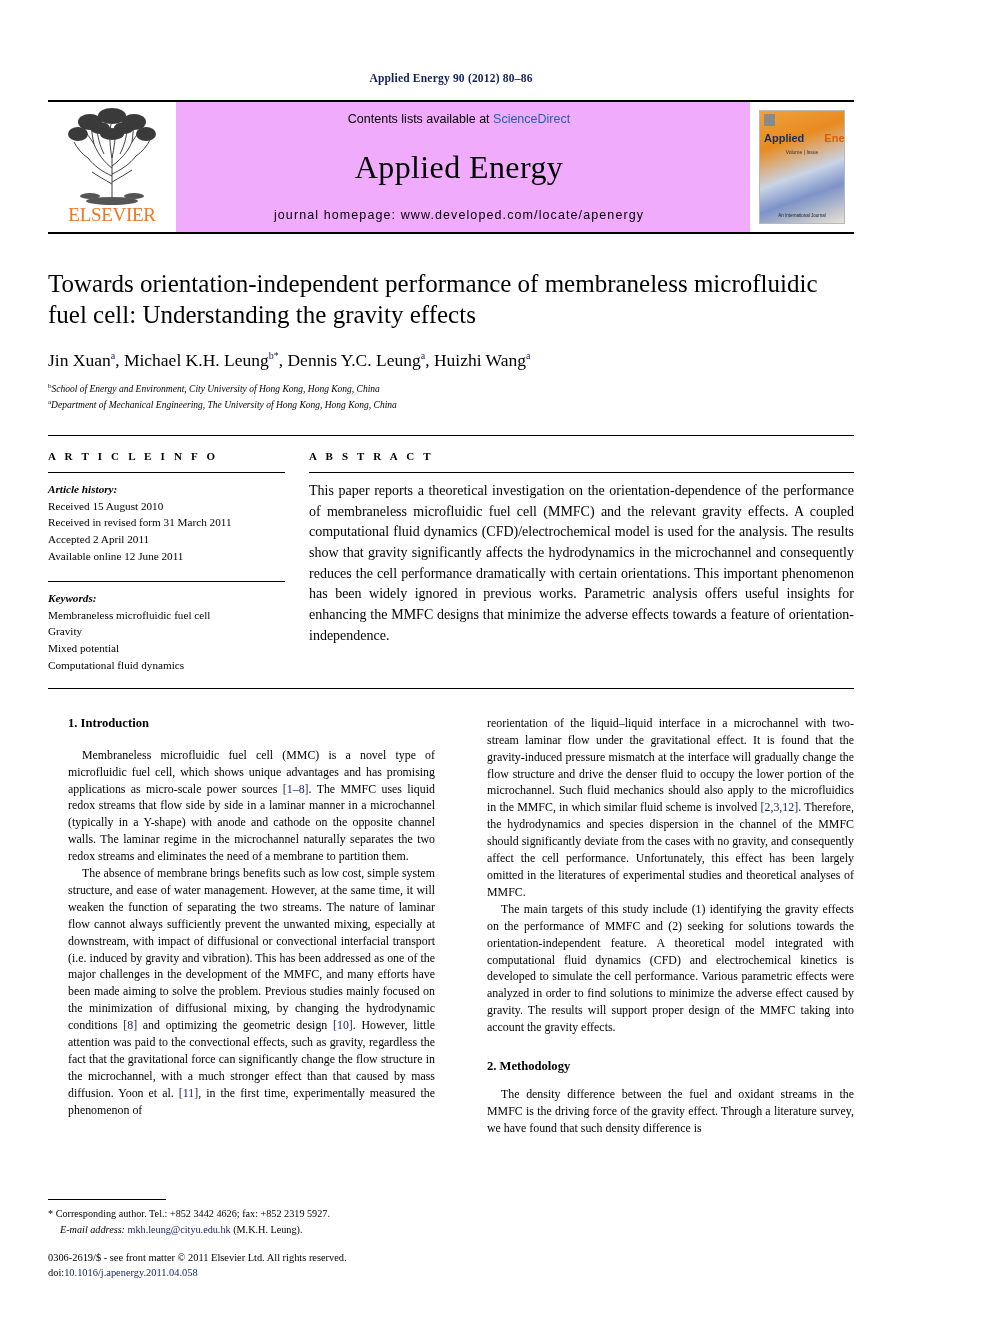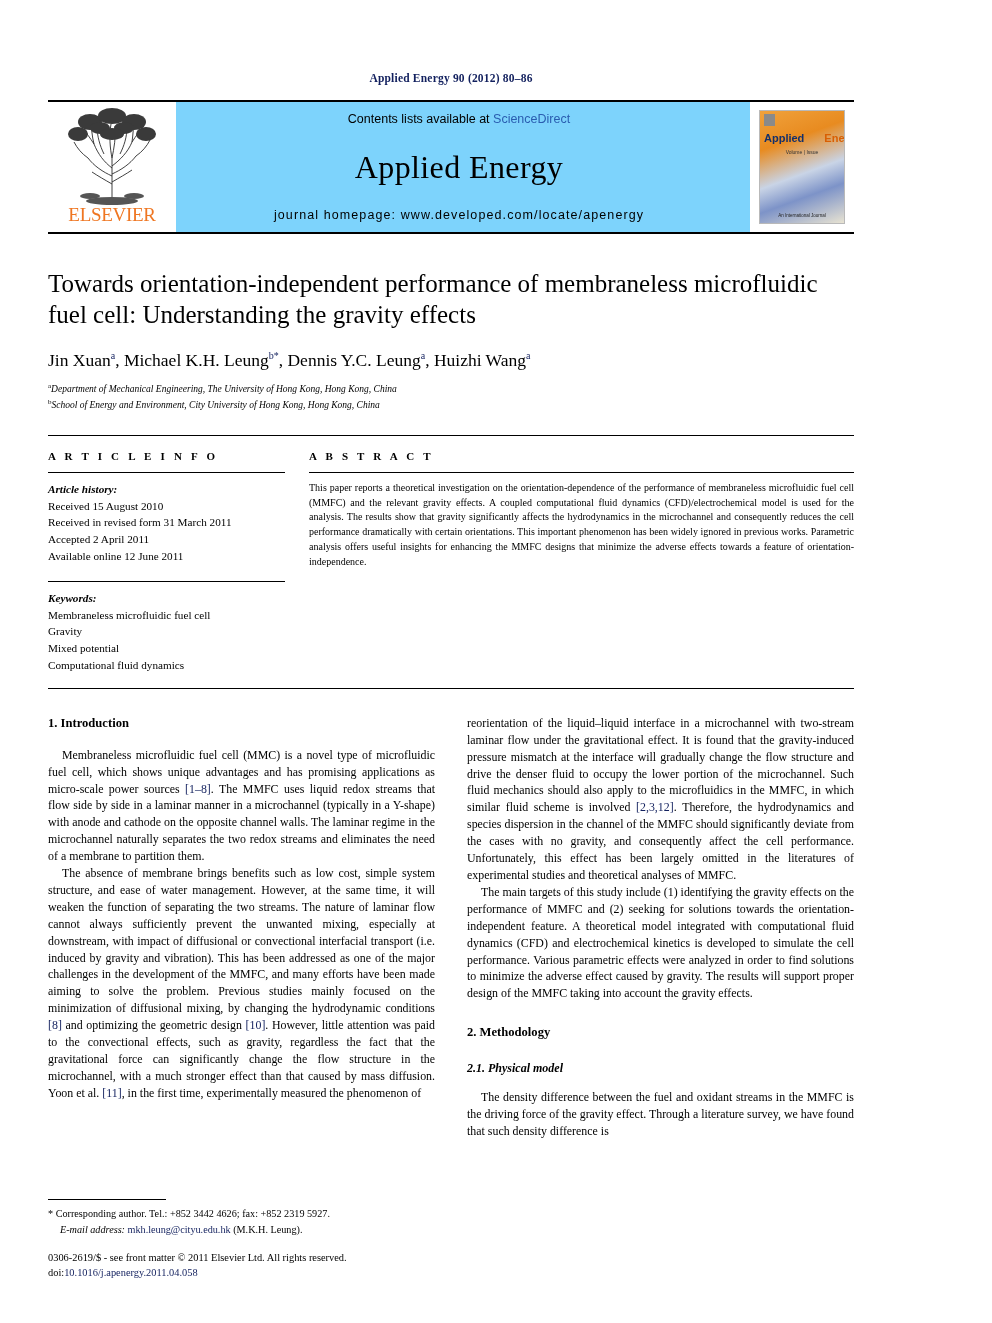--- a/index.html
+++ b/index.html
@@ -58,21 +58,21 @@
   .elsevier-word {
     font-family: "Liberation Serif", serif;
     font-size: 19px;
     letter-spacing: -0.3px;
     color: #ef7622;
     font-weight: normal;
     margin-top: -2px;
   }
   .masthead-center {
     flex: 1 1 auto;
-    background: #7dd3fc;
+    background: #f0abfc;
     display: flex;
     flex-direction: column;
     align-items: center;
     justify-content: space-between;
     padding: 10px 8px 10px 0;
     box-sizing: border-box;
   }
   .contents-line {
     font-family: "Liberation Sans", sans-serif;
     font-size: 12.5px;
@@ -220,21 +220,21 @@
     font-size: 11.2px;
     line-height: 1.5;
   }
   .info-group .lbl {
     font-style: italic;
     font-weight: bold;
   }
   .info-spacer { height: 16px; }
   .abstract-body {
     font-family: "Liberation Serif", serif;
-    font-size: 10px;
+    font-size: 14px;
     line-height: 1.48;
     text-align: justify;
   }
   .copyright {
     text-align: right;
     font-family: "Liberation Serif", serif;
     font-size: 11.4px;
     margin-top: 12px;
   }
 
@@ -247,20 +247,21 @@
   }
   .col {
     flex: 1 1 0;
     position: relative;
   }
   .col-inner {
     font-family: "Liberation Serif", serif;
     font-size: 11.9px;
     line-height: 1.42;
     text-align: justify;
+    margin-left: 20px;
   }
   h2.sec-head {
     font-family: "Liberation Serif", serif;
     font-size: 12.6px;
     font-weight: bold;
     margin: 0 0 14px 0;
   }
   h3.subsec-head {
     font-family: "Liberation Serif", serif;
     font-size: 12px;
@@ -383,22 +384,22 @@
     <h1 class="paper-title">Towards orientation-independent performance of membraneless microfluidic fuel cell: Understanding the gravity effects</h1>
 
     <div class="authors">
       <span><span>Jin Xuan</span><sup>a</sup></span>,
       <span><span>Michael K.H. Leung</span><sup>b*</sup></span>,
       <span><span>Dennis Y.C. Leung</span><sup>a</sup></span>,
       <span><span>Huizhi Wang</span><sup>a</sup></span>
     </div>
 
     <div class="affil">
+      <div><sup>b</sup><span>School of Energy and Environment, City University of Hong Kong, Hong Kong, China</span></div>
       <div><sup>a</sup><span>Department of Mechanical Engineering, The University of Hong Kong, Hong Kong, China</span></div>
-      <div><sup>b</sup><span>School of Energy and Environment, City University of Hong Kong, Hong Kong, China</span></div>
     </div>
   </div>
 
   <div class="panel">
     <div class="panel-left">
       <div class="section-caps">A R T I C L E   I N F O</div>
       <div class="rule"></div>
       <div class="info-group">
         <div class="lbl">Article history:</div>
         <div>Received 15 August 2010</div>
@@ -432,21 +433,20 @@
         <p class="para first"><span>Membraneless microfluidic fuel cell (MMC) is a novel type of microfluidic fuel cell, which shows unique advantages and has promising applications as micro-scale power sources </span><span class="cite">[1–8]</span><span>. The MMFC uses liquid redox streams that flow side by side in a laminar manner in a microchannel (typically in a Y-shape) with anode and cathode on the opposite channel walls. The laminar regime in the microchannel naturally separates the two redox streams and eliminates the need of a membrane to partition them.</span></p>
         <p class="para"><span>The absence of membrane brings benefits such as low cost, simple system structure, and ease of water management. However, at the same time, it will weaken the function of separating the two streams. The nature of laminar flow cannot always sufficiently prevent the unwanted mixing, especially at downstream, with impact of diffusional or convectional interfacial transport (i.e. induced by gravity and vibration). This has been addressed as one of the major challenges in the development of the MMFC, and many efforts have been made aiming to solve the problem. Previous studies mainly focused on the minimization of diffusional mixing, by changing the hydrodynamic conditions </span><span class="cite">[8]</span><span> and optimizing the geometric design </span><span class="cite">[10]</span><span>. However, little attention was paid to the convectional effects, such as gravity, regardless the fact that the gravitational force can significantly change the flow structure in the microchannel, with a much stronger effect than that caused by mass diffusion. Yoon et al. </span><span class="cite">[11]</span><span>, in the first time, experimentally measured the phenomenon of</span></p>
       </div>
     </div>
 
     <div class="col">
       <div class="col-inner">
         <p class="para" style="text-indent:0"><span>reorientation of the liquid–liquid interface in a microchannel with two-stream laminar flow under the gravitational effect. It is found that the gravity-induced pressure mismatch at the interface will gradually change the flow structure and drive the denser fluid to occupy the lower portion of the microchannel. Such fluid mechanics should also apply to the microfluidics in the MMFC, in which similar fluid scheme is involved </span><span class="cite">[2,3,12]</span><span>. Therefore, the hydrodynamics and species dispersion in the channel of the MMFC should significantly deviate from the cases with no gravity, and consequently affect the cell performance. Unfortunately, this effect has been largely omitted in the literatures of experimental studies and theoretical analyses of MMFC.</span></p>
         <p class="para">The main targets of this study include (1) identifying the gravity effects on the performance of MMFC and (2) seeking for solutions towards the orientation-independent feature. A theoretical model integrated with computational fluid dynamics (CFD) and electrochemical kinetics is developed to simulate the cell performance. Various parametric effects were analyzed in order to find solutions to minimize the adverse effect caused by gravity. The results will support proper design of the MMFC taking into account the gravity effects.</p>
         <h2 class="sec-head-mid">2. Methodology</h2>
-        <h3 class="subsec-head">2.1. Physical model</h3>
         <p class="para">The density difference between the fuel and oxidant streams in the MMFC is the driving force of the gravity effect. Through a literature survey, we have found that such density difference is</p>
       </div>
     </div>
   </div>
 
   <div class="footnote">
     <div class="footnote-rule"></div>
     <div class="fn-line">* Corresponding author. Tel.: +852 3442 4626; fax: +852 2319 5927.</div>
     <div class="fn-line2"><span class="em">E-mail address:</span> <span class="link">mkh.leung@cityu.edu.hk</span> <span>(M.K.H. Leung).</span></div>
   </div>

